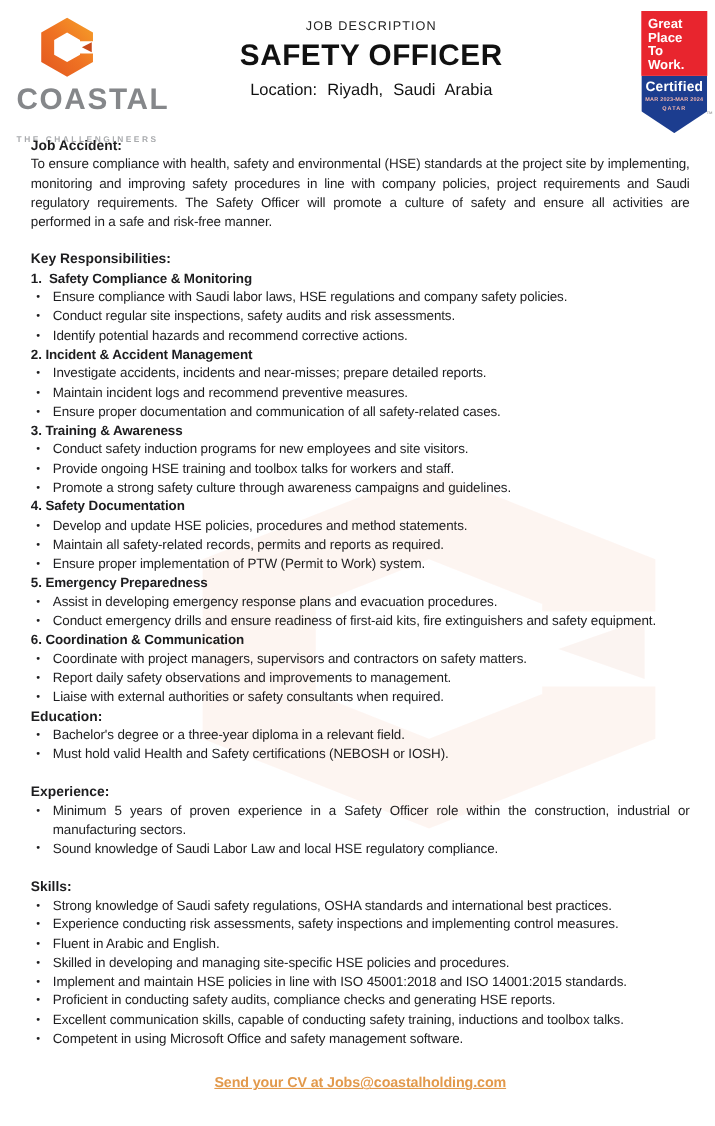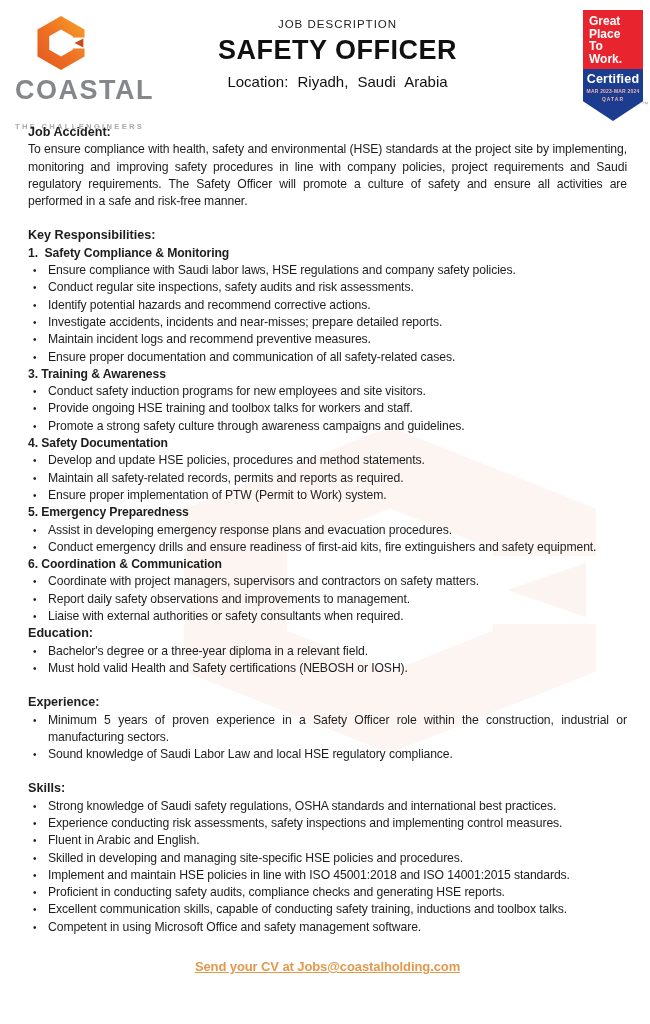--- a/index.html
+++ b/index.html
@@ -128,20 +128,21 @@
               <span class="bt">Conduct regular site inspections, safety audits and risk assessments.</span>
             </li>
           <li class="b">
               <span class="bm">•</span>
               <span class="bt">Identify potential hazards and recommend corrective actions.</span>
             </li>
         </ul>
       </div>
 
       <div>
+        <div class="group-title">2. Incident &amp; Accident Management</div>
         <ul class="blist">
           <li class="b">
               <span class="bm">•</span>
               <span class="bt">Investigate accidents, incidents and near-misses; prepare detailed reports.</span>
             </li>
           <li class="b">
               <span class="bm">•</span>
               <span class="bt">Maintain incident logs and recommend preventive measures.</span>
             </li>
           <li class="b">

